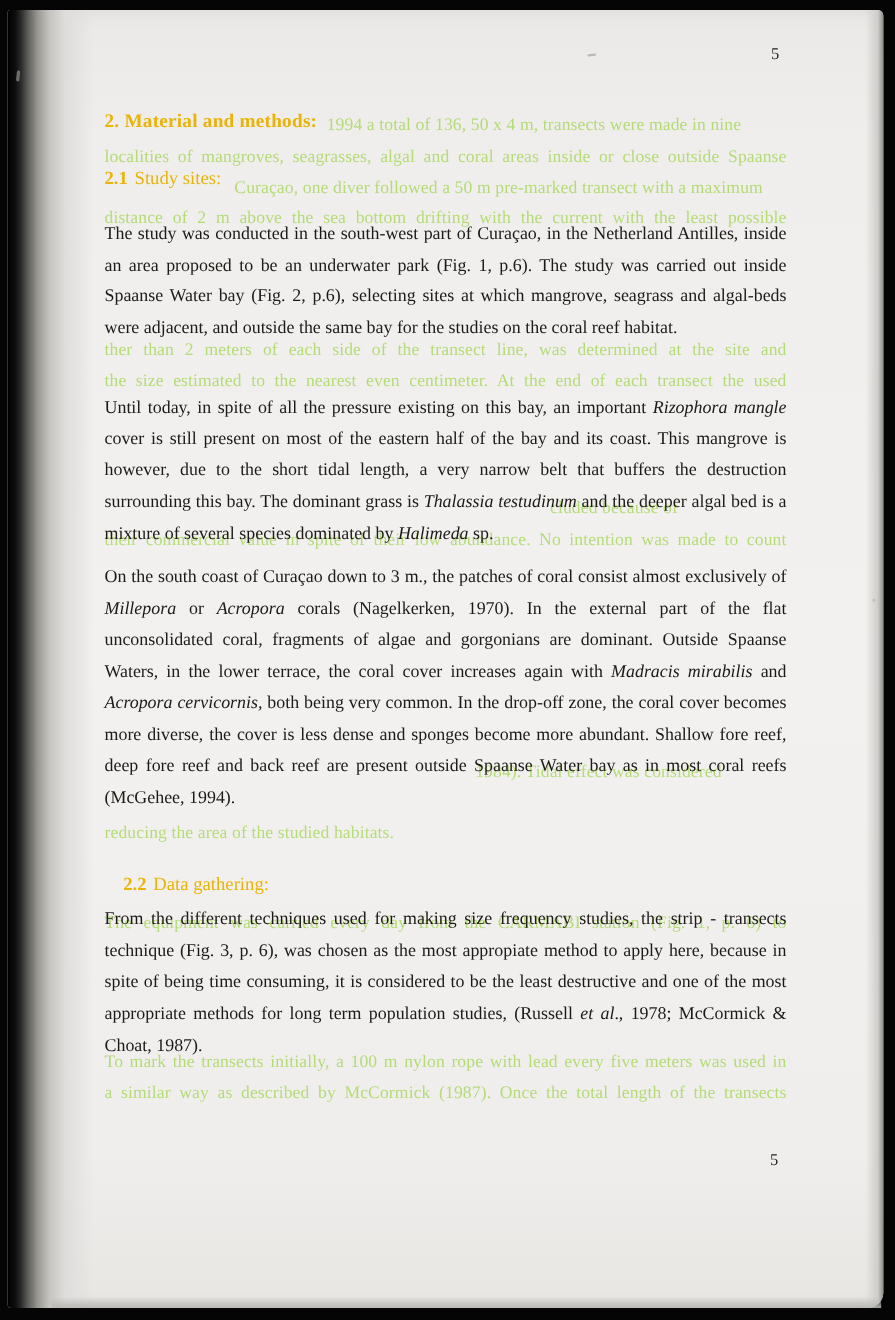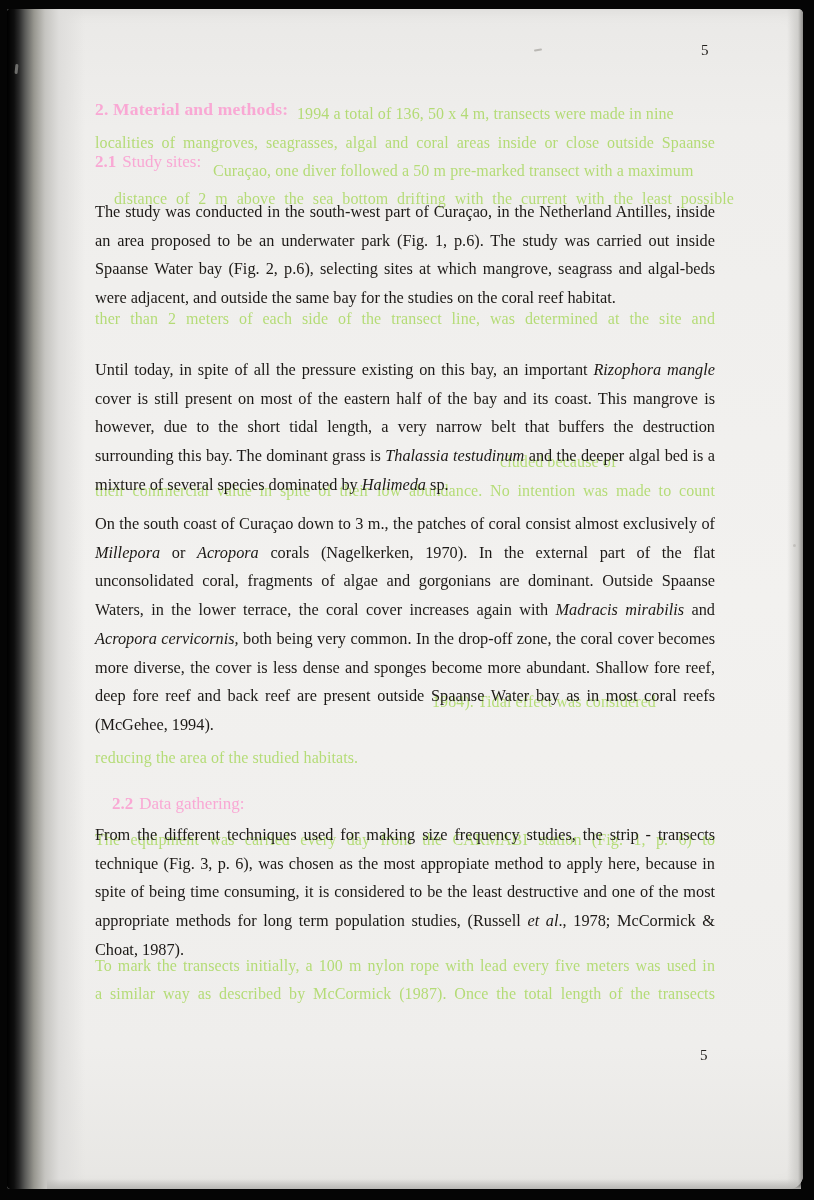--- a/index.html
+++ b/index.html
@@ -27,21 +27,21 @@
   .bottom-edge-shadow{
     position:absolute;left:40px;right:2px;bottom:0;height:10px;
     background:linear-gradient(0deg,#b9b8b5 0px,rgba(242,241,239,0) 10px);
   }
   .bleed-layer{position:absolute;inset:0;z-index:2;}
   .bleed-line{
     position:absolute;color:#84cc16;opacity:.55;filter:blur(.4px);
     font-size:16px;line-height:20px;letter-spacing:.1px;
   }
   .bleed-line.full{text-align:justify;text-align-last:justify;}
-  .txt{position:absolute;z-index:3;color:#f9a8d4;}
+  .txt{position:absolute;z-index:3;color:#eab308;}
   .heading{left:95px;top:99px;font-size:17.5px;font-weight:bold;letter-spacing:.2px;}
   .subhead{font-size:17px;}
   .subhead .num{font-weight:bold;margin-right:6px;}
   .subhead1{left:95px;top:152px;}
   .subhead2{left:112px;top:763px;margin-top:31px;}
   .para{
     width:620px;left:95px;
     font-size:16.3px;line-height:28.7px;
     text-align:justify;color:#1c1916;
   }
@@ -62,22 +62,23 @@
   <div class="page">
     <div class="binding-shadow"></div>
     <div class="right-edge-shadow"></div>
     <div class="bottom-edge-shadow"></div>
   </div>
 
   <div class="bleed-layer">
       <div class="bleed-line" style="left: 297px; top: 104px; width: 416px;">1994 a total of 136, 50 x 4 m, transects were made in nine</div>
       <div class="bleed-line full" style="left: 95px; top: 133px; width: 620px;">localities of mangroves, seagrasses, algal and coral areas inside or close outside Spaanse</div>
       <div class="bleed-line" style="left: 213px; top: 161px; width: 502px;">Curaçao, one diver followed a 50 m pre-marked transect with a maximum</div>
-      <div class="bleed-line full" style="left: 95px; top: 189px; width: 620px; margin-left: 19px;">distance of 2 m above the sea bottom drifting with the current with the least possible</div>
+      <div class="bleed-line full" style="left: 95px; top: 189px; width: 620px;">distance of 2 m above the sea bottom drifting with the current with the least possible</div>
       <div class="bleed-line full" style="left: 95px; top: 309px; width: 620px;">ther than 2 meters of each side of the transect line, was determined at the site and</div>
+      <div class="bleed-line full" style="left: 95px; top: 337px; width: 620px;">the size estimated to the nearest even centimeter.  At the end of each transect the used</div>
       <div class="bleed-line" style="left: 500px; top: 452px; width: 215px;">cluded because of</div>
       <div class="bleed-line full" style="left: 95px; top: 481px; width: 620px;">their commercial value in spite of their low abundance.  No intention was made to count</div>
       <div class="bleed-line" style="left: 432px; top: 692px; width: 283px;">1984).  Tidal effect was considered</div>
       <div class="bleed-line" style="left: 95px; top: 748px; width: 340px;">reducing the area of the studied habitats.</div>
       <div class="bleed-line full" style="left: 95px; top: 794px; width: 620px; margin-top: 36px;">The equipment was carried every day from the CARMABI station (Fig. 1, p. 6) to</div>
       <div class="bleed-line full" style="left: 95px; top: 956px; width: 620px;">To mark the transects initially, a 100 m nylon rope with lead every five meters was used in</div>
       <div class="bleed-line full" style="left: 95px; top: 984px; width: 620px;">a similar way as described  by McCormick (1987).  Once the total length of the transects</div>
     </div>
 
   <div class="speck apostrophe"></div>

